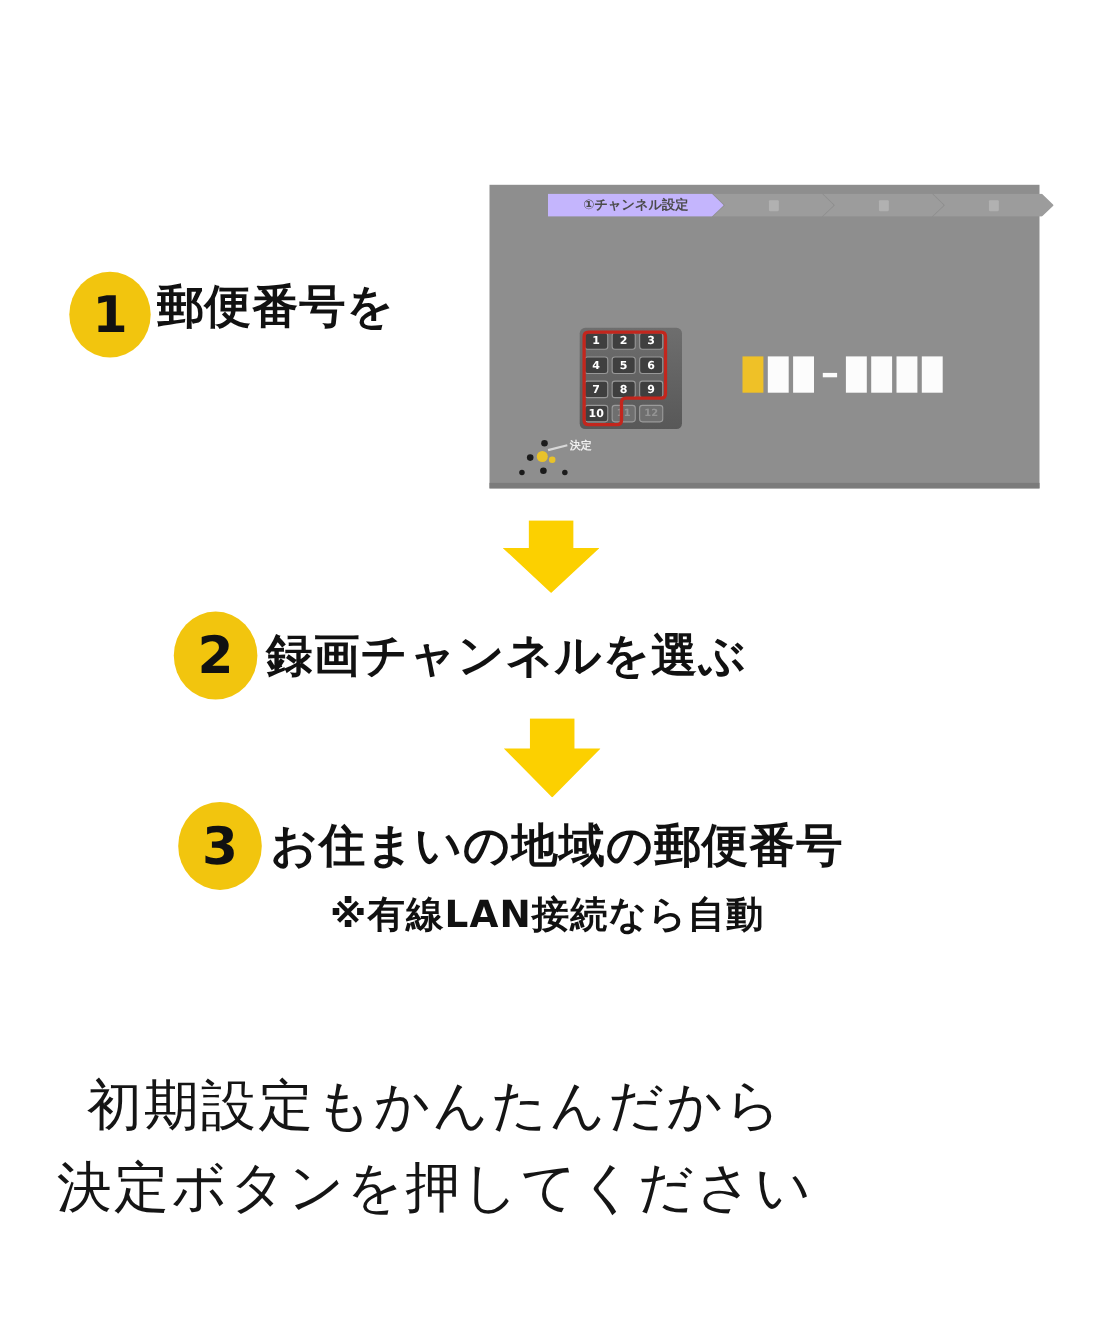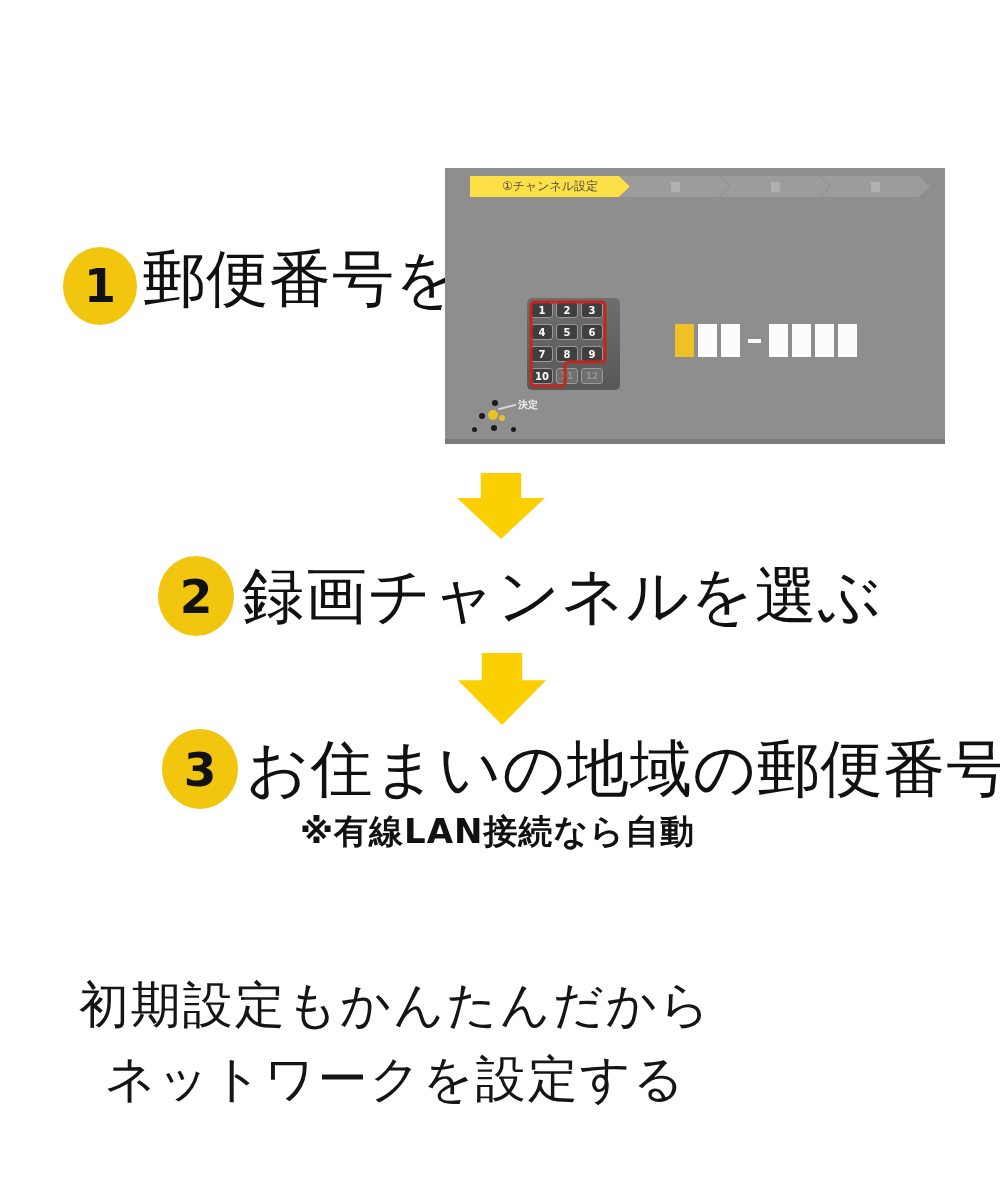--- a/index.html
+++ b/index.html
@@ -12,22 +12,22 @@
   
   .step-num{
     position:absolute;border-radius:50%;background:#F2C50E;color:#111;
     font-weight:900;display:flex;align-items:center;justify-content:center;
   }
   #num1{left:63px;top:247px;width:74px;height:78px;font-size:46px;}
   #num2{left:158px;top:556px;width:76px;height:80px;font-size:47px;}
   #num3{left:162px;top:729px;width:76px;height:80px;font-size:47px;}
 
   .step-label{
-    position:absolute;color:#111;font-weight:400;white-space:nowrap;
-    font-size:62px;letter-spacing:1px;
+    position:absolute;color:#111;font-weight:700;white-space:nowrap;
+    font-size:42px;letter-spacing:1px;
   }
   #label1{left:143px;top:240px;line-height:78px;}
   #label2{left:242px;top:562px;line-height:68px;}
   #label3{left:246px;top:735px;line-height:68px;}
   #note3{
     position:absolute;left:300px;top:809px;color:#111;font-weight:900;
     font-size:34px;letter-spacing:1px;white-space:nowrap;
   }
 
   
@@ -47,23 +47,23 @@
     content:"";position:absolute;left:0;right:0;bottom:0;height:5px;background:#7B7B7B;
   }
 
   
   .wizard{position:absolute;left:25px;top:8px;height:21px;display:flex;}
   .seg{
     height:21px;display:flex;align-items:center;justify-content:center;
     position:relative;
   }
   .seg.active{
-    width:160px;background:#fde047;z-index:4;
+    width:160px;background:#c4b5fd;z-index:4;
     clip-path:polygon(0 0,calc(100% - 11px) 0,100% 50%,calc(100% - 11px) 100%,0 100%);
-    font-size:12px;font-weight:400;color:#4B4B4B;letter-spacing:0px;
+    font-size:12px;font-weight:700;color:#4B4B4B;letter-spacing:0px;margin-left:28px;
   }
   .seg.up{
     width:110px;margin-left:-10px;background:#9C9C9C;
     clip-path:polygon(0 0,calc(100% - 11px) 0,100% 50%,calc(100% - 11px) 100%,0 100%,11px 50%);
   }
   .seg.up .faint{
     width:9px;height:10px;background:rgba(255,255,255,0.22);border-radius:1px;
   }
 
   
@@ -203,16 +203,16 @@
   <div class="step-label" id="label2">録画チャンネルを選ぶ</div>
 
   <div class="down-arrow" id="arrow2"></div>
 
   <div class="step-num" id="num3">3</div>
   <div class="step-label" id="label3">お住まいの地域の郵便番号</div>
   <div id="note3">※有線LAN接続なら自動</div>
 
   <div class="caption">
     <div>初期設定もかんたんだから</div>
-    <div>ネットワークを設定する</div>
+    <div>決定ボタンを押してください</div>
   </div>
 
 </div>
 
 </body></html>

